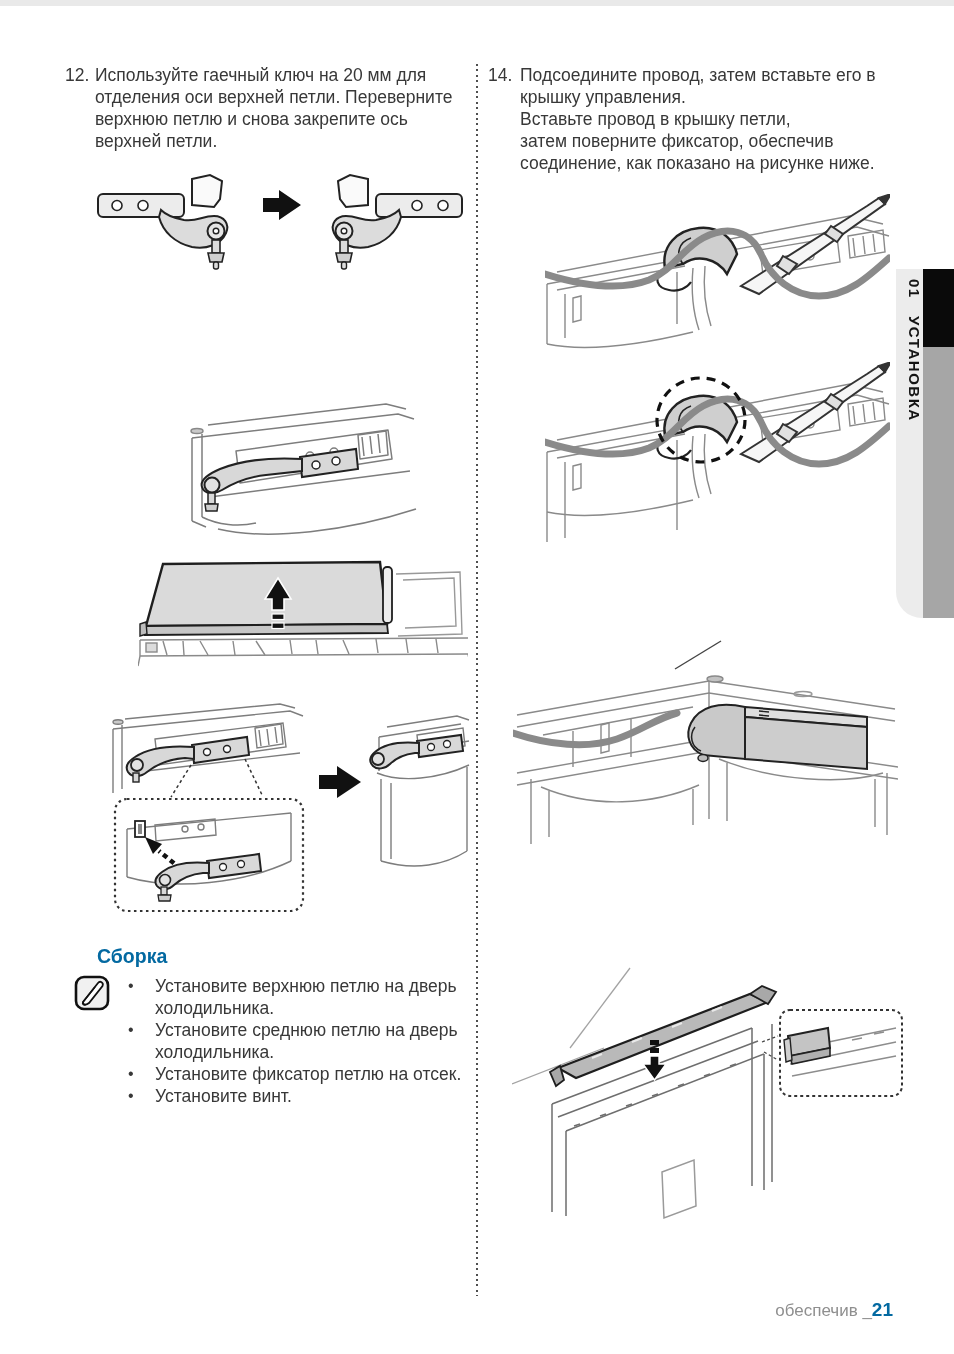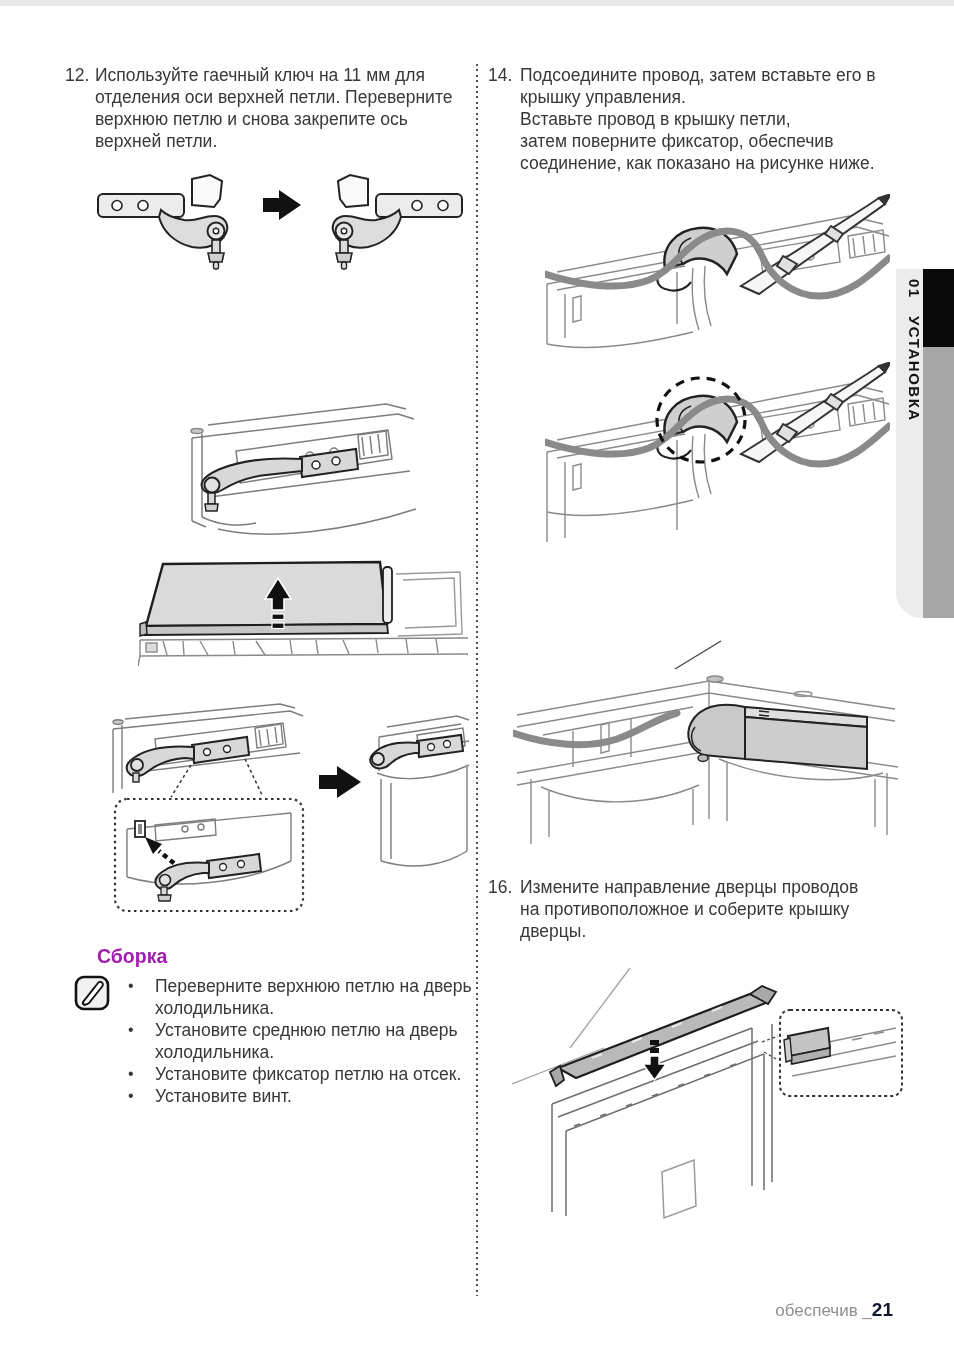--- a/index.html
+++ b/index.html
@@ -13,21 +13,21 @@
   .step .num{flex:0 0 30px;}
   .step.right .num{flex:0 0 32px;}
   .step .txt{flex:1; white-space:pre-line;}
   .fig{position:absolute;}
   .divider{
     position:absolute; left:476px; top:58px; width:2px; height:1232px;
     background:repeating-linear-gradient(to bottom,#4f4f4f 0 2px,transparent 2px 5.4px);
   }
   .assembly-heading{
     position:absolute; left:97px; top:938px;
-    font-size:19.5px; font-weight:bold; color:#a21caf; line-height:24px;
+    font-size:19.5px; font-weight:bold; color:#0369a1; line-height:24px;
   }
   .note-icon{position:absolute; left:74px; top:969px;}
   .bullets{position:absolute; left:128px; top:969px; width:345px;}
   .bullet{display:flex; font-size:17.5px; line-height:22px;}
   .bullet .dot{flex:0 0 27px; font-size:16px;}
   .bullet .btxt{flex:1; white-space:pre-line;}
   .sidebar-tab{
     position:absolute; left:896px; top:263px; width:58px; height:349px;
     background:#ececec; border-bottom-left-radius:26px;
   }
@@ -36,30 +36,30 @@
   .sidebar-label{
     position:absolute; left:897px; top:273px; height:330px; width:26px;
     writing-mode:vertical-rl; font-size:15px; font-weight:bold; color:#141414;
     letter-spacing:1.5px; text-align:left;
   }
   .sidebar-label .ch-title{margin-top:12px;}
   .footer{
     position:absolute; left:650px; top:1293px; width:243px; text-align:right;
     font-size:17px; color:#8f8f8f;
   }
-  .footer .pgnum{font-weight:bold; font-size:19px; color:#0f172a;}
+  .footer .pgnum{font-weight:bold; font-size:19px; color:#0369a1;}
 </style>
 </head>
 <body>
 
 <div class="page">
 
   <div class="step" style="left:65px; top:58px; width:406px;">
     <div class="num">12.</div>
-    <div class="txt">Используйте гаечный ключ на 11 мм для
+    <div class="txt">Используйте гаечный ключ на 20 мм для
 отделения оси верхней петли. Переверните
 верхнюю петлю и снова закрепите ось
 верхней петли.</div>
   </div>
 
   <svg class="fig" style="left:95px; top:166px;" width="370" height="105" viewBox="0 0 370 105">
     <defs>
       <g id="hg">
         <rect x="3" y="22" width="86" height="23" rx="5" fill="#ececec" stroke="#222" stroke-width="2"></rect>
         <circle cx="22" cy="33.5" r="5" fill="#fff" stroke="#222" stroke-width="1.6"></circle>
@@ -204,21 +204,21 @@
   <svg class="note-icon" width="36" height="36" viewBox="0 0 36 36">
     <rect x="2" y="2" width="32" height="32" rx="8" fill="#f1f1f1" stroke="#111" stroke-width="2.6"></rect>
     <path d="M9,27 L24,8 C26,5.5 30,7.5 28.5,11 L15,28 C12,30.5 9,30 9,27 Z" fill="#fff" stroke="#111" stroke-width="1.8"></path>
     <path d="M9,27 L21,12" stroke="#111" stroke-width="1.4" fill="none"></path>
     <path d="M9,27 C8,29 9.5,30.5 12,29.5" stroke="#111" stroke-width="1.6" fill="none"></path>
   </svg>
 
   <div class="bullets">
     <div class="bullet">
       <span class="dot">•</span>
-      <span class="btxt">Переверните верхнюю петлю на дверь
+      <span class="btxt">Установите верхнюю петлю на дверь
 холодильника.</span>
     </div>
     <div class="bullet">
       <span class="dot">•</span>
       <span class="btxt">Установите среднюю петлю на дверь
 холодильника.</span>
     </div>
     <div class="bullet">
       <span class="dot">•</span>
       <span class="btxt">Установите фиксатор петлю на отсек.</span>
@@ -302,26 +302,20 @@
     <g>
       <path d="M232,68 L354,78 L354,88 L232,78 Z" fill="#dedede" stroke="#222" stroke-width="2"></path>
       <path d="M232,78 L354,88 L354,130 L232,120 Z" fill="#cdcdcd" stroke="#222" stroke-width="2"></path>
       <path d="M232,68 C206,62 186,68 178,84 C172,96 176,110 190,116 L232,120 Z" fill="#c9c9c9" stroke="#222" stroke-width="2"></path>
       <path d="M188,112 C178,108 176,96 182,88" fill="none" stroke="#222" stroke-width="1.5"></path>
       <ellipse cx="190" cy="119" rx="5" ry="3.5" fill="#bdbdbd" stroke="#222" stroke-width="1.5"></ellipse>
       <path d="M246,72 l10,1 M246,76 l10,1" stroke="#222" stroke-width="1.3" fill="none"></path>
     </g>
   </svg>
 
-  <div class="step right" style="left:488px; top:870px; width:404px;">
-    <div class="num">16.</div>
-    <div class="txt">Измените направление дверцы проводов
-на противоположное и соберите крышку
-дверцы.</div>
-  </div>
 
   <svg class="fig" style="left:512px; top:948px;" width="398" height="268" viewBox="0 0 398 268">
     <g stroke="#a3a3a3" stroke-width="1.3" fill="none">
       <path d="M0,130 L92,94"></path>
       <path d="M118,14 L58,94"></path>
     </g>
     <g stroke="#6e6e6e" stroke-width="1.5" fill="none">
       <path d="M40,150 L240,74"></path>
       <path d="M46,163 L246,87"></path>
       <path d="M54,177 L252,100"></path>

